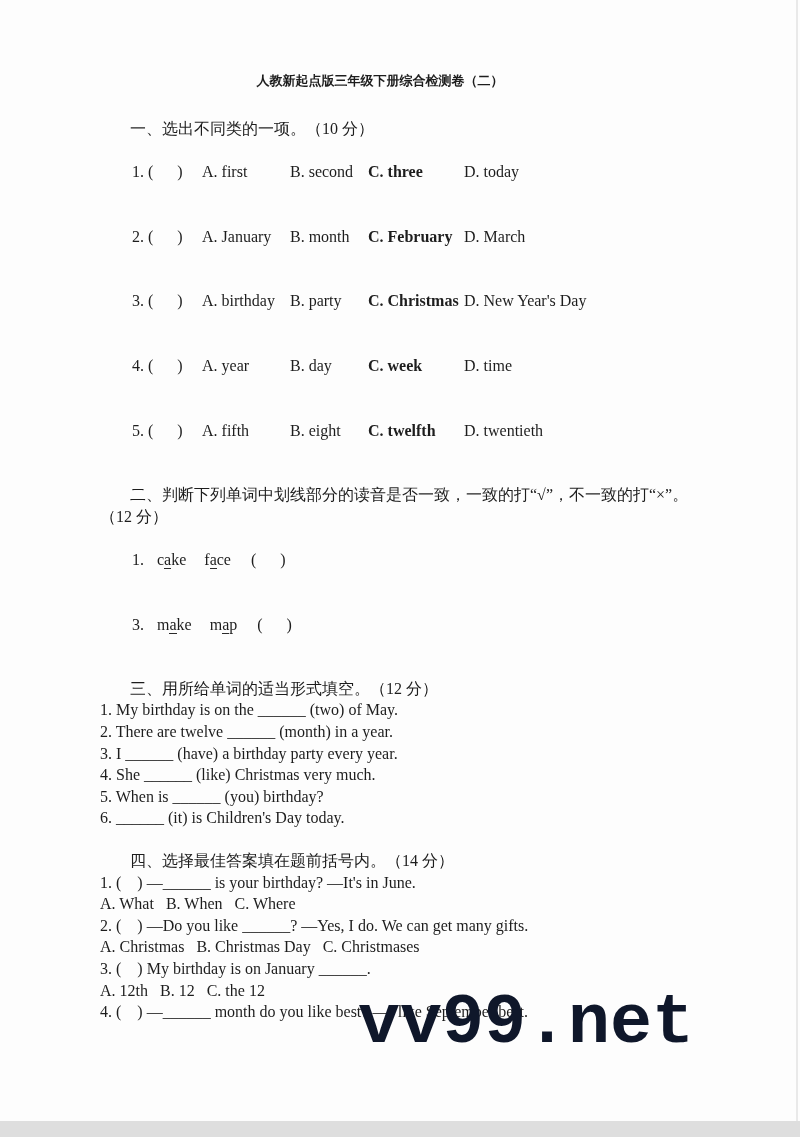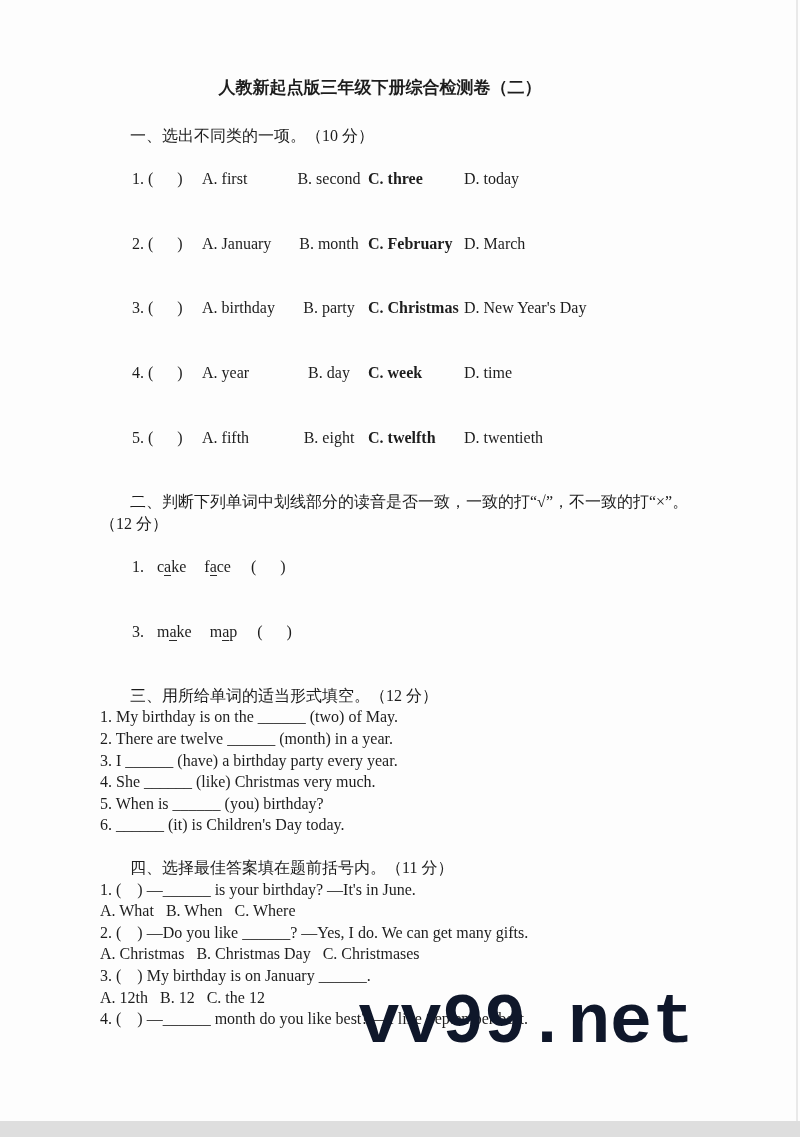--- a/index.html
+++ b/index.html
@@ -9,31 +9,31 @@
     background:#fdfdfd;
     overflow:hidden;
     font-family:"Liberation Serif","DejaVu Serif",serif;
     color:#1d1d1d;
   }
   .content{
     position:absolute;top:66px;left:100px;width:672px;
     font-size:16px;line-height:21.6px;
   }
   .title{
-    font-size:17px;font-weight:bold;
-    width:660px;margin:11px 0 26px -50px;
+    font-size:13px;font-weight:bold;
+    width:660px;margin:4px 0 26px -50px;
     text-align:center;white-space:pre;
   }
   .sec{margin:0 0 21px 0;}
   .sec-header{margin-left:30px;white-space:pre;}
   .row{white-space:pre;}
   
   .s1-num{display:inline-block;width:70px;white-space:pre;}
   .s1-a{display:inline-block;width:88px;white-space:pre;}
-  .s1-b{display:inline-block;width:78px;white-space:pre;text-align:center;}
+  .s1-b{display:inline-block;width:78px;white-space:pre;}
   .s1-c{display:inline-block;width:96px;white-space:pre;font-weight:bold;}
   .s1-d{display:inline-block;white-space:pre;}
   
   .s2-num{display:inline-block;width:25px;white-space:pre;}
   .word{display:inline-block;margin-right:18px;white-space:pre;text-align:right;}
   .u-letter{border-bottom:1.4px solid #2a2a2a;}
   .s2-bracket{display:inline-block;margin-left:2px;white-space:pre;}
   
   .watermark{
     position:absolute;left:358px;top:984px;
@@ -94,21 +94,21 @@
       <div class="sec-header">三、用所给单词的适当形式填空。（12 分）</div>
       <div class="row">1. My birthday is on the ______ (two) of May.</div>
       <div class="row">2. There are twelve ______ (month) in a year.</div>
       <div class="row">3. I ______ (have) a birthday party every year.</div>
       <div class="row">4. She ______ (like) Christmas very much.</div>
       <div class="row">5. When is ______ (you) birthday?</div>
       <div class="row">6. ______ (it) is Children's Day today.</div>
     </div>
 
     <div class="sec">
-      <div class="sec-header">四、选择最佳答案填在题前括号内。（11 分）</div>
+      <div class="sec-header">四、选择最佳答案填在题前括号内。（14 分）</div>
       <div class="row">1. (    ) —______ is your birthday? —It's in June.</div>
       <div class="row">A. What   B. When   C. Where</div>
       <div class="row">2. (    ) —Do you like ______? —Yes, I do. We can get many gifts.</div>
       <div class="row">A. Christmas   B. Christmas Day   C. Christmases</div>
       <div class="row">3. (    ) My birthday is on January ______.</div>
       <div class="row">A. 12th   B. 12   C. the 12</div>
       <div class="row">4. (    ) —______ month do you like best? —I like September best.</div>
 
     </div>
 

